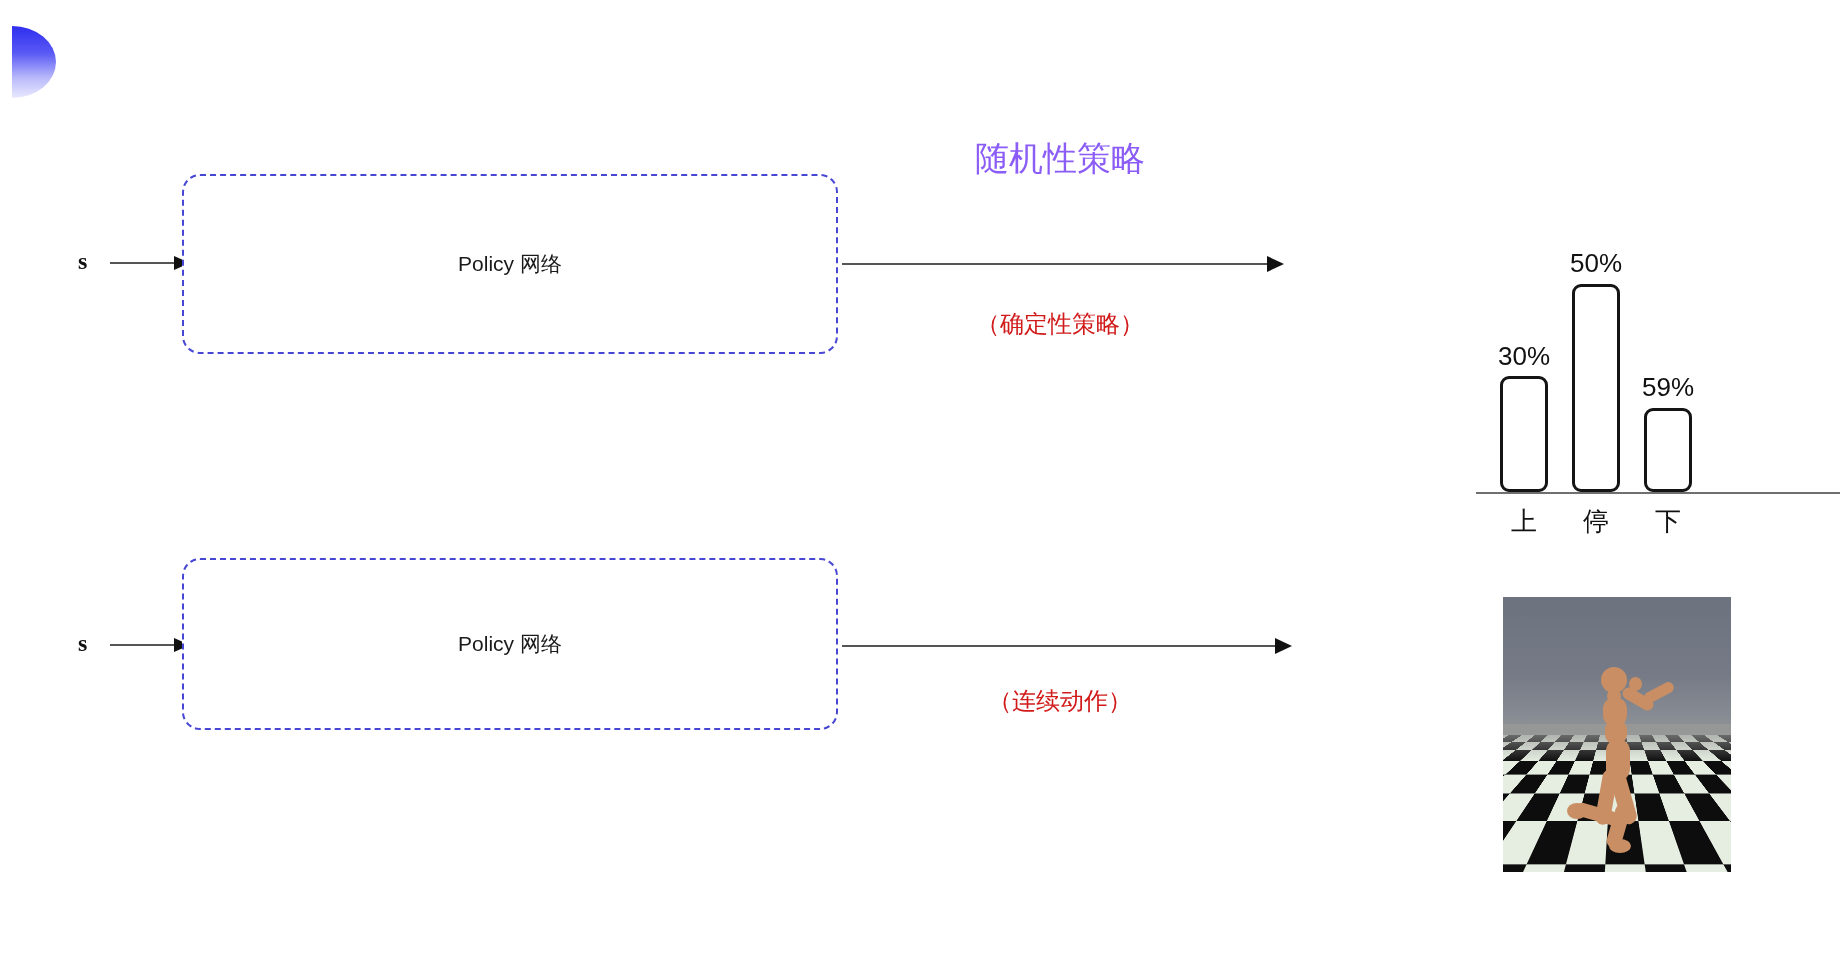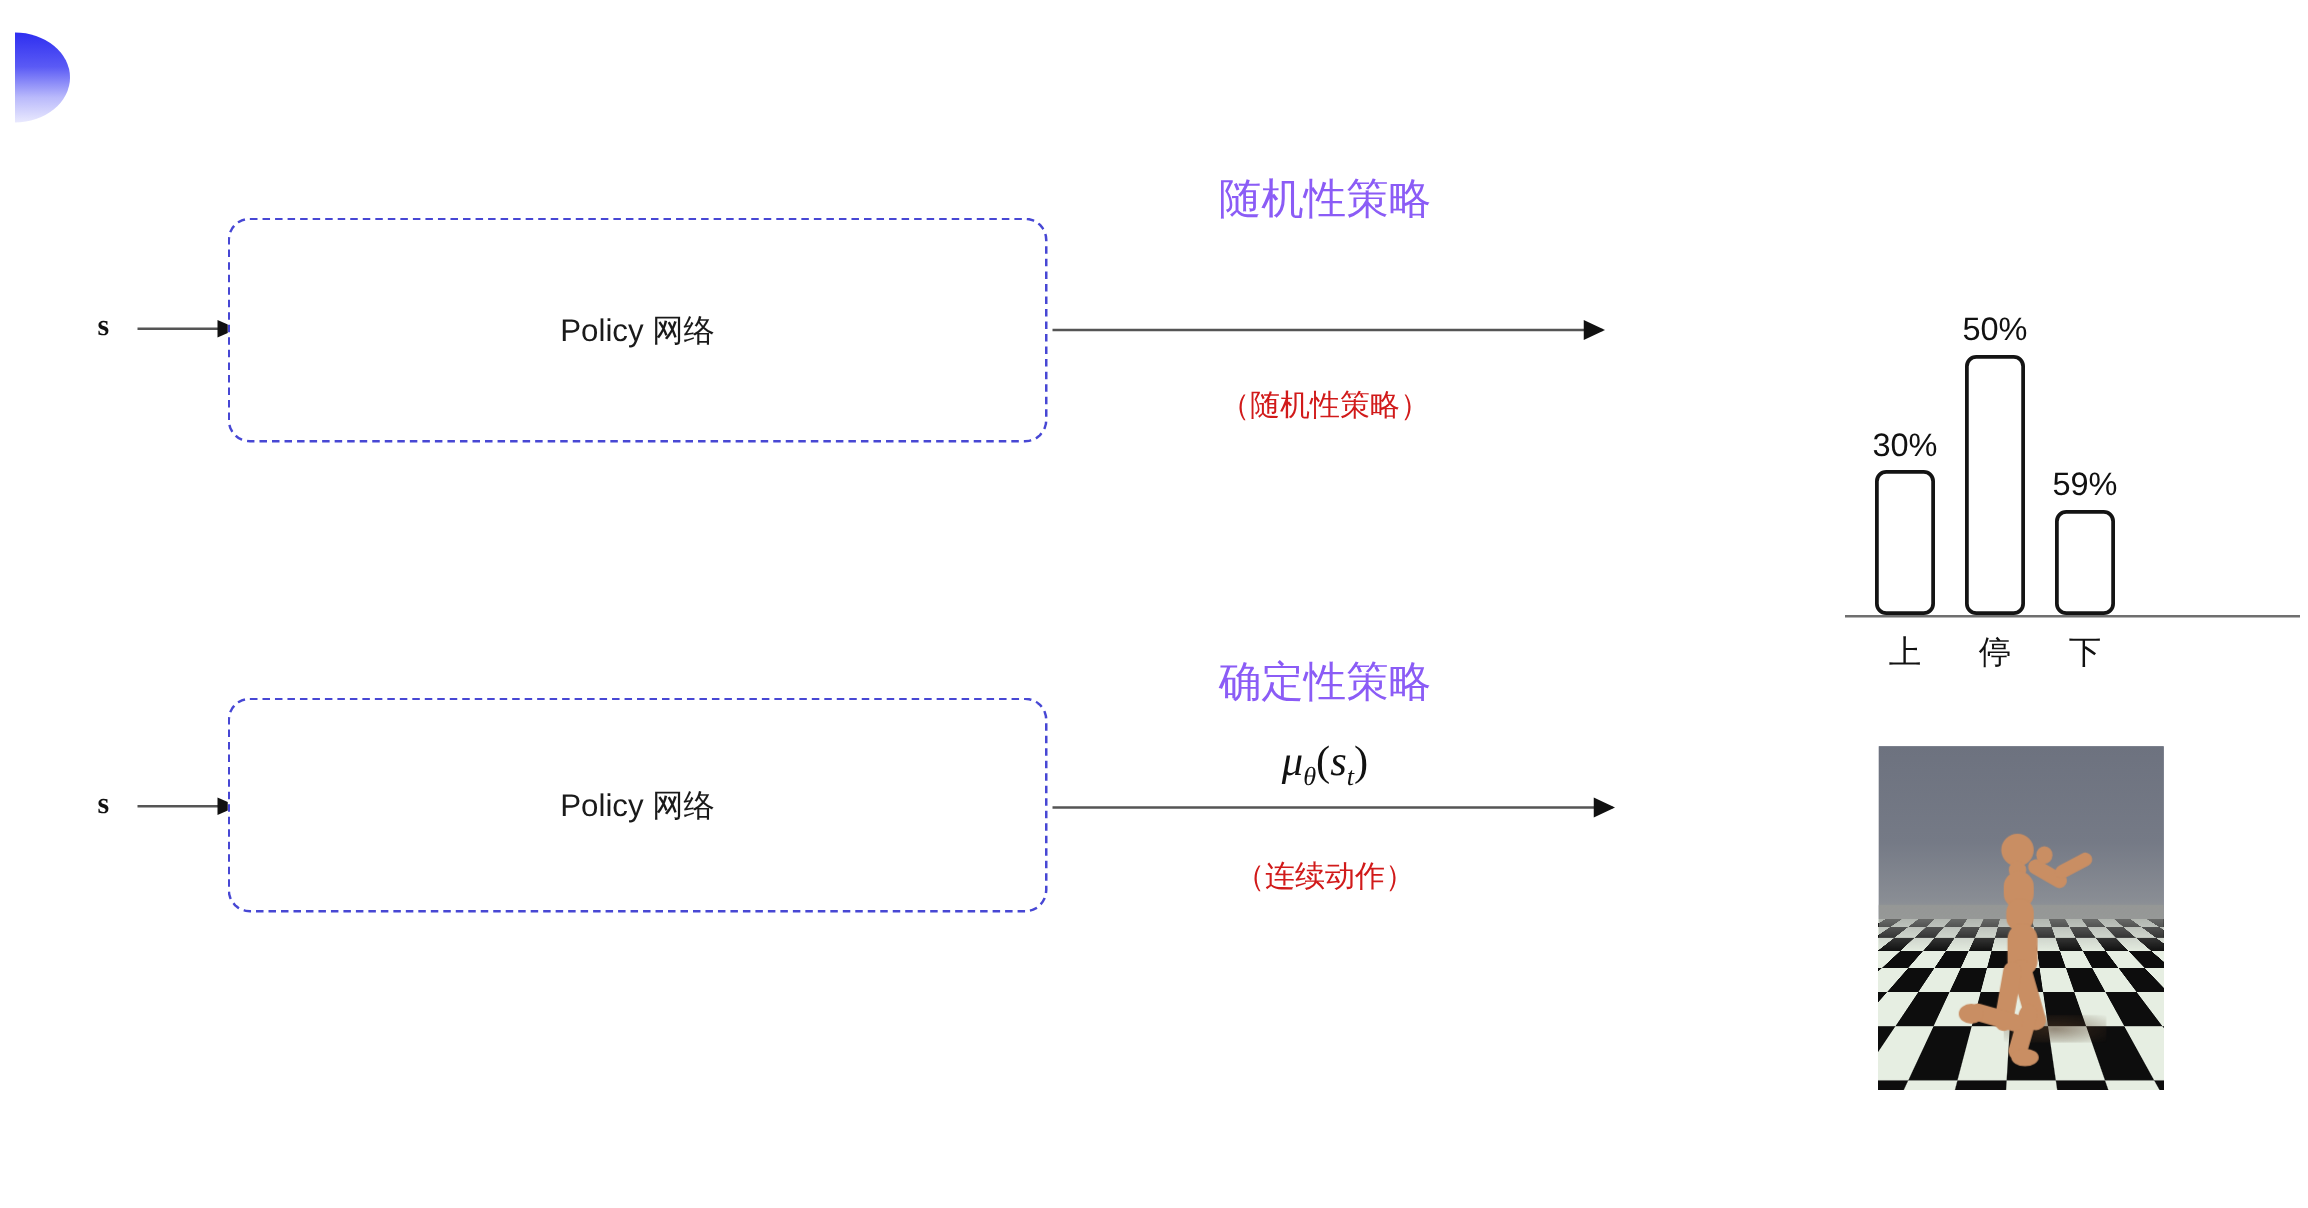--- a/index.html
+++ b/index.html
@@ -51,21 +51,21 @@
   
   .policy-box{
     position:absolute;left:182px;width:656px;
     border:2.5px dashed #4747d4;
     border-radius:18px;
     background:#fff;
     box-sizing:border-box;
   }
   .policy-label{
     position:absolute;left:0;right:0;top:50%;transform:translateY(-50%);
-    text-align:center;font-size:25px;color:#1a1a1a;
+    text-align:center;font-size:21px;color:#1a1a1a;
   }
 
   
   .long-arrow{position:absolute;height:16px;}
   .long-arrow .shaft{position:absolute;left:0;top:7px;height:2px;background:#555;width:100%;}
   .long-arrow .head{
     position:absolute;right:-2px;top:0;width:0;height:0;
     border-top:8px solid transparent;border-bottom:8px solid transparent;
     border-left:17px solid #111;
   }
@@ -152,21 +152,21 @@
 
   <div class="long-arrow" style="left:842px;top:106px;width:440px;">
     <div class="shaft"></div>
     <div class="head"></div>
   </div>
 
   <div class="policy-text" style="left:905px;top:-14px;width:310px;">
     <div class="ptitle">随机性策略</div>
   </div>
 
-  <div class="policy-note" style="left:905px;top:158px;width:310px;">（随机性策略）</div>
+  <div class="policy-note" style="left:905px;top:158px;width:310px;">（确定性策略）</div>
 
   <div id="bar-chart">
     <div class="axis-line" style="left:226px;width:364px;"></div>
 
     <div class="bar-group" style="left:250px;">
       <div class="bar-value" style="bottom:120px;margin-top:24px;">30%</div>
       <div class="bar" style="height:116px;"></div>
       <div class="bar-cat">上</div>
     </div>
 
@@ -195,26 +195,20 @@
 
   <div class="policy-box" style="top:28px;height:172px;">
     <div class="policy-label">Policy 网络</div>
   </div>
 
   <div class="long-arrow" style="left:842px;top:108px;width:448px;">
     <div class="shaft"></div>
     <div class="head"></div>
   </div>
 
-  <div class="policy-text" style="left:905px;top:-7px;width:310px;">
-    <div class="ptitle">确定性策略</div>
-    <div class="pformula" style="margin-top:22px;">
-      <span>μ</span><span class="sub">θ</span><span class="paren">(</span><span>s</span><span class="sub">t</span><span class="paren">)</span>
-    </div>
-  </div>
 
   <div class="policy-note" style="left:905px;top:155px;width:310px;">（连续动作）</div>
 </div>
 
 <div id="sim-image">
   <div id="sim-sky"></div>
   <div id="sim-floor"></div>
   <div id="sim-haze"></div>
   <div id="sim-shadow"></div>
 

